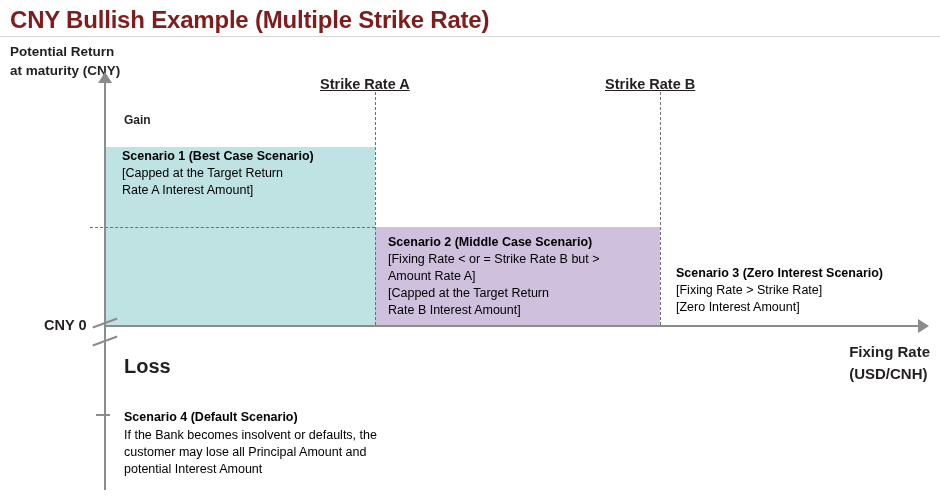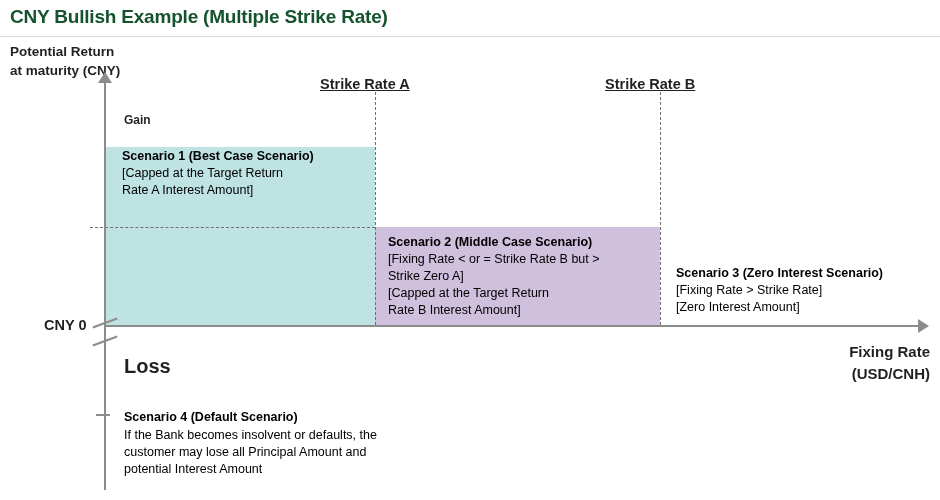--- a/index.html
+++ b/index.html
@@ -6,33 +6,33 @@
   body{
     width:940px;height:500px;
     background:#ffffff;
     font-family:"Liberation Sans", sans-serif;
     color:#231f20;
     position:relative;
     overflow:hidden;
   }
   .title{
     position:absolute;left:10px;top:6px;
-    font-size:19px;font-weight:bold;color:#14532d;
+    font-size:24px;font-weight:bold;color:#7f1d1d;
     letter-spacing:-0.2px;
   }
   .title-rule{
     position:absolute;left:0;top:36px;width:940px;height:1px;background:#d9d9d9;
   }
   .axis-label-y{
     position:absolute;left:10px;top:42px;
     font-size:13.5px;font-weight:bold;line-height:19px;
   }
   .axis-label-x{
     position:absolute;right:10px;top:341px;
-    font-size:15px;font-weight:bold;line-height:22px;text-align:right;
+    font-size:15px;font-weight:bold;line-height:22px;
   }
 
   
   .y-axis{
     position:absolute;left:104px;top:80px;width:2px;height:410px;background:#8c8c8c;
   }
   .y-arrow{
     position:absolute;left:98px;top:72px;
     width:0;height:0;border-left:7px solid transparent;border-right:7px solid transparent;
     border-bottom:11px solid #8c8c8c;
@@ -135,21 +135,21 @@
 
 <div class="scenario s1">
   <div class="hd">Scenario 1 (Best Case Scenario)</div>
   <div>[Capped at the Target Return</div>
   <div>Rate A Interest Amount]</div>
 </div>
 
 <div class="scenario s2">
   <div class="hd">Scenario 2 (Middle Case Scenario)</div>
   <div>[Fixing Rate &lt; or = Strike Rate B but &gt;</div>
-  <div>Strike Zero A]</div>
+  <div>Amount Rate A]</div>
   <div>[Capped at the Target Return</div>
   <div>Rate B Interest Amount]</div>
 </div>
 
 <div class="scenario s3">
   <div class="hd">Scenario 3 (Zero Interest Scenario)</div>
   <div>[Fixing Rate &gt; Strike Rate]</div>
   <div>[Zero Interest Amount]</div>
 </div>
 

